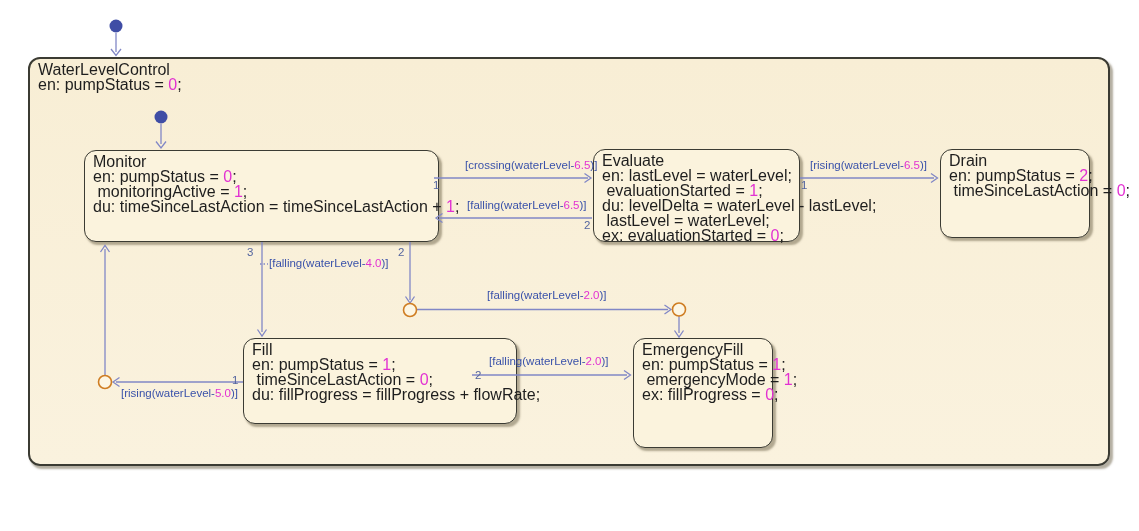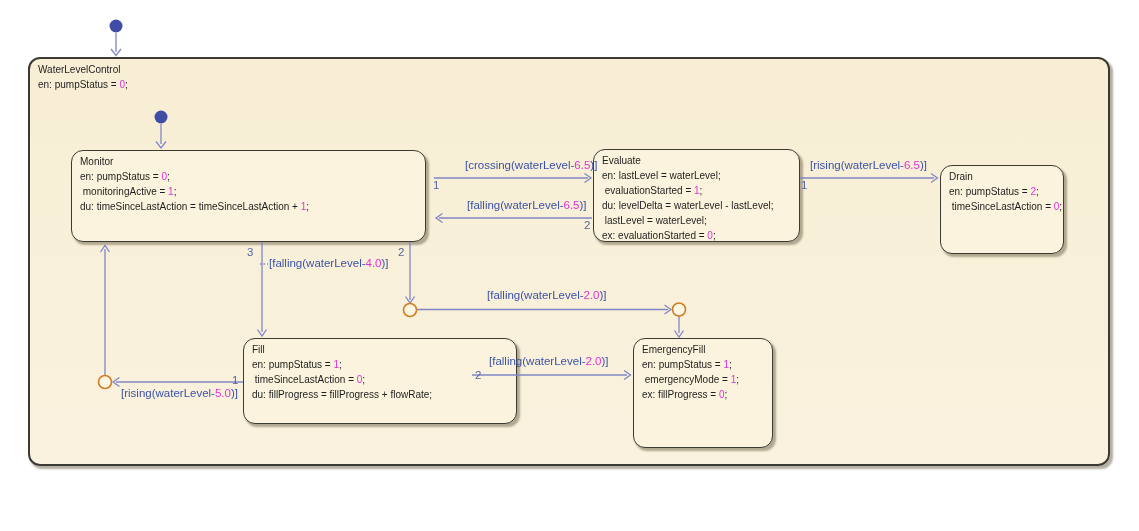--- a/index.html
+++ b/index.html
@@ -9,21 +9,21 @@
   }
   .state{
     position:absolute;border:2px solid #3b3b33;border-radius:12px;
     background:linear-gradient(180deg,#f8eed5 0%,#faf2de 100%);
     box-shadow:2.5px 3px 2px rgba(105,95,70,.5);
     box-sizing:border-box;
   }
   .state.inner{background:#fbf3dd;border-width:1.6px;}
   .stext{
     position:absolute;left:8px;top:3px;white-space:pre;
-    font-size:10px;line-height:15px;color:#1e1e1e;
+    font-size:16px;line-height:15px;color:#1e1e1e;
   }
   .c-k{color:#1e1e1e;}
   .c-m{color:#e231d2;}
   .c-b{color:#3a52aa;}
   .wires{position:absolute;left:0;top:0;}
   .tlabel{
     position:absolute;font-size:11.5px;line-height:13px;white-space:pre;
   }
   .torder{
     position:absolute;font-size:11.5px;line-height:13px;color:#54659f;white-space:pre;
@@ -31,29 +31,29 @@
 </style>
 </head>
 <body>
 
 <div class="canvas">
 
   <div class="state" style="left:28px;top:57px;width:1082px;height:409px;">
     <div class="stext"><div><span class="c-k">WaterLevelControl</span></div><div><span class="c-k">en: pumpStatus = </span><span class="c-m">0</span><span class="c-k">;</span></div></div>
   </div>
 
-  <div class="state inner" style="left:71px;top:150px;width:355px;height:92px;">
+  <div class="state inner" style="left:84px;top:150px;width:355px;height:92px;">
     <div class="stext"><div><span class="c-k">Monitor</span></div><div><span class="c-k">en: pumpStatus = </span><span class="c-m">0</span><span class="c-k">;</span></div><div><span class="c-k"> monitoringActive = </span><span class="c-m">1</span><span class="c-k">;</span></div><div><span class="c-k">du: timeSinceLastAction = timeSinceLastAction + </span><span class="c-m">1</span><span class="c-k">;</span></div></div>
   </div>
 
   <div class="state inner" style="left:593px;top:149px;width:207px;height:93px;">
     <div class="stext"><div><span class="c-k">Evaluate</span></div><div><span class="c-k">en: lastLevel = waterLevel;</span></div><div><span class="c-k"> evaluationStarted = </span><span class="c-m">1</span><span class="c-k">;</span></div><div><span class="c-k">du: levelDelta = waterLevel - lastLevel;</span></div><div><span class="c-k"> lastLevel = waterLevel;</span></div><div><span class="c-k">ex: evaluationStarted = </span><span class="c-m">0</span><span class="c-k">;</span></div></div>
   </div>
 
-  <div class="state inner" style="left:940px;top:165px;width:124px;height:89px;">
+  <div class="state inner" style="left:940px;top:149px;width:150px;height:89px;">
     <div class="stext"><div><span class="c-k">Drain</span></div><div><span class="c-k">en: pumpStatus = </span><span class="c-m">2</span><span class="c-k">;</span></div><div><span class="c-k"> timeSinceLastAction = </span><span class="c-m">0</span><span class="c-k">;</span></div></div>
   </div>
 
   <div class="state inner" style="left:243px;top:338px;width:274px;height:86px;">
     <div class="stext"><div><span class="c-k">Fill</span></div><div><span class="c-k">en: pumpStatus = </span><span class="c-m">1</span><span class="c-k">;</span></div><div><span class="c-k"> timeSinceLastAction = </span><span class="c-m">0</span><span class="c-k">;</span></div><div><span class="c-k">du: fillProgress = fillProgress + flowRate;</span></div></div>
   </div>
 
   <div class="state inner" style="left:633px;top:338px;width:140px;height:110px;">
     <div class="stext"><div><span class="c-k">EmergencyFill</span></div><div><span class="c-k">en: pumpStatus = </span><span class="c-m">1</span><span class="c-k">;</span></div><div><span class="c-k"> emergencyMode = </span><span class="c-m">1</span><span class="c-k">;</span></div><div><span class="c-k">ex: fillProgress = </span><span class="c-m">0</span><span class="c-k">;</span></div></div>
   </div>

